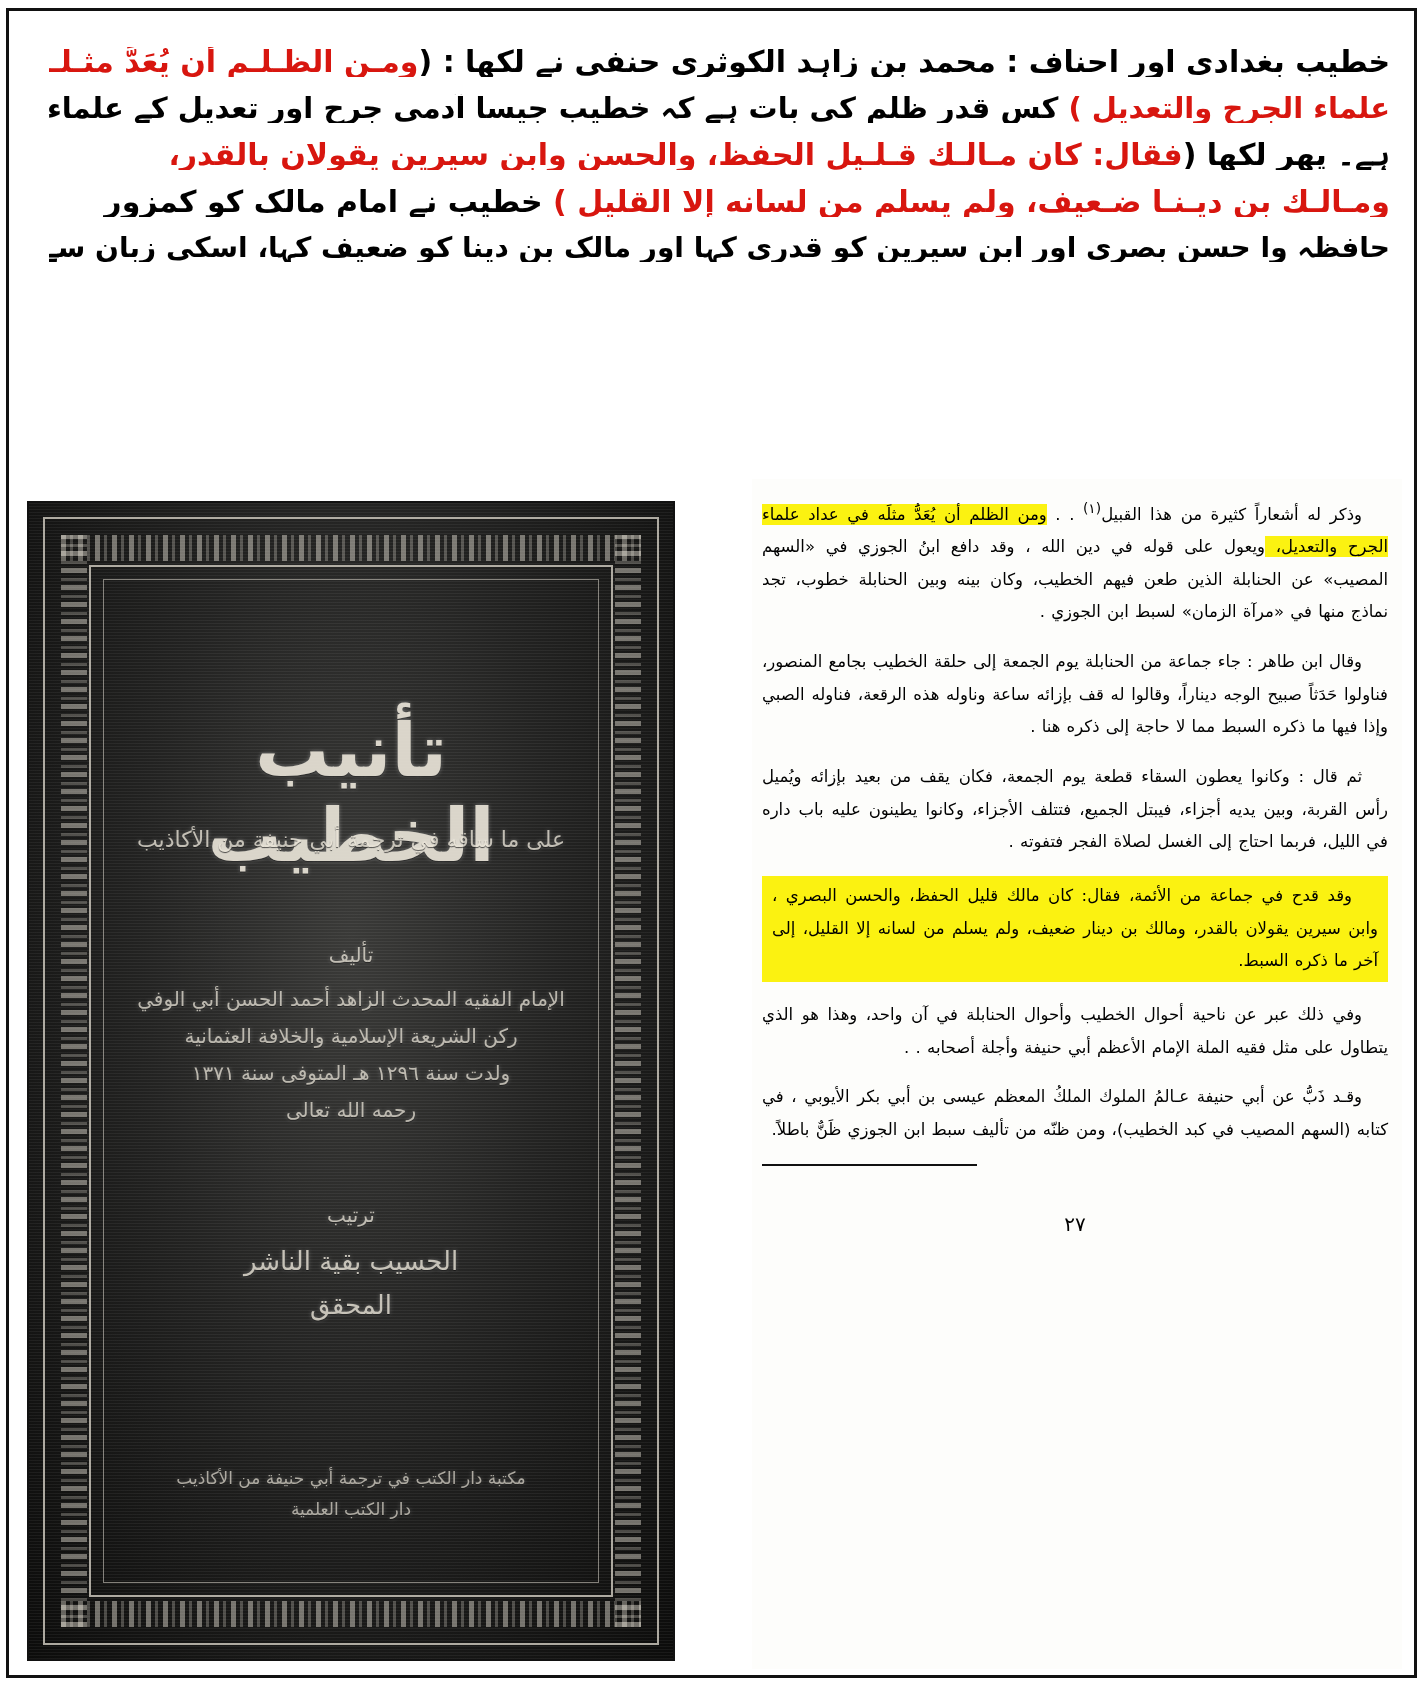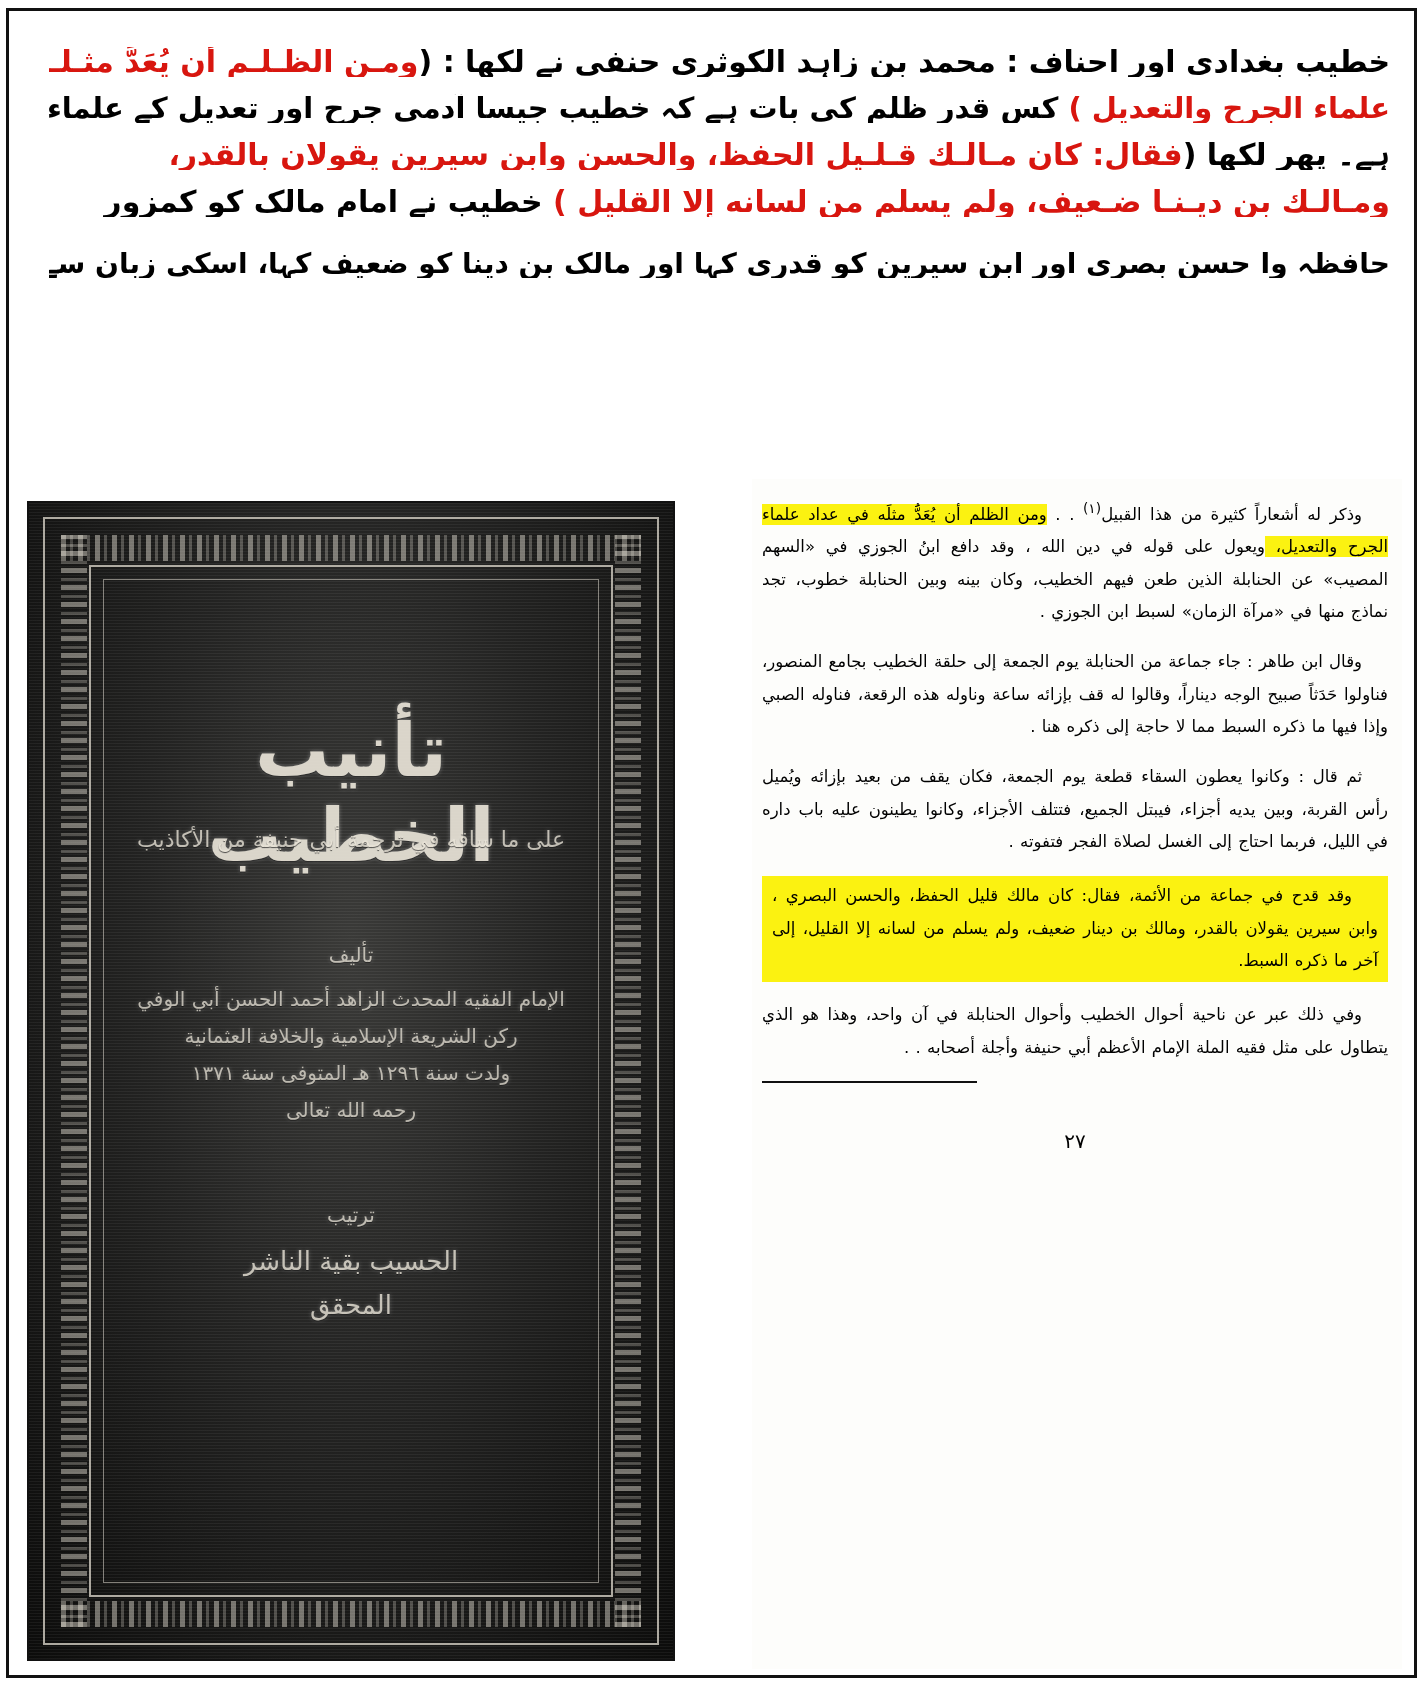--- a/index.html
+++ b/index.html
@@ -49,21 +49,21 @@
     white-space: nowrap;
     font-family: "DejaVu Sans", sans-serif;
     color: #000;
     line-height: 1.0;
     margin-bottom: 5px;
     overflow: hidden;
   }
   .u-l1 { font-size: 30px; margin-bottom: 17px; }
   .u-l2 { font-size: 29px; margin-bottom: 17px; }
   .u-l3 { font-size: 30px; margin-bottom: 17px; }
-  .u-l4 { font-size: 30px; margin-bottom: 33px; }
+  .u-l4 { font-size: 30px; margin-bottom: 17px; }
   .u-l5 { font-size: 28px; margin-bottom: 6px; }
   .red { color: #d8160f; font-weight: bold; }
   .blk { color: #000; font-weight: 600; }
 
   
   .lower {
     position: absolute;
     left: 18px;
     top: 468px;
     width: 1385px;
@@ -290,20 +290,21 @@
         <p class="bp-para"><span>وذكر له أشعاراً كثيرة من هذا القبيل</span><sup>(١)</sup><span> . . </span><span class="hl">ومن الظلم أن يُعَدُّ مثلَه في عداد علماء الجرح والتعديل، </span><span>ويعول على قوله في دين الله ، وقد دافع ابنُ الجوزي في «السهم المصيب» عن الحنابلة الذين طعن فيهم الخطيب، وكان بينه وبين الحنابلة خطوب، تجد نماذج منها في «مرآة الزمان» لسبط ابن الجوزي .</span></p>
 
         <p class="bp-para"><span>وقال ابن طاهر : جاء جماعة من الحنابلة يوم الجمعة إلى حلقة الخطيب بجامع المنصور، فناولوا حَدَثاً صبيح الوجه ديناراً، وقالوا له قف بإزائه ساعة وناوله هذه الرقعة، فناوله الصبي وإذا فيها ما ذكره السبط مما لا حاجة إلى ذكره هنا .</span></p>
 
         <p class="bp-para"><span>ثم قال : وكانوا يعطون السقاء قطعة يوم الجمعة، فكان يقف من بعيد بإزائه ويُميل رأس القربة، وبين يديه أجزاء، فيبتل الجميع، فتتلف الأجزاء، وكانوا يطينون عليه باب داره في الليل، فربما احتاج إلى الغسل لصلاة الفجر فتفوته .</span></p>
 
         <p class="bp-para full-hl"><span>وقد قدح في جماعة من الأئمة، فقال: كان مالك قليل الحفظ، والحسن البصري ، وابن سيرين يقولان بالقدر، ومالك بن دينار ضعيف، ولم يسلم من لسانه إلا القليل، إلى آخر ما ذكره السبط.</span></p>
 
         <p class="bp-para"><span>وفي ذلك عبر عن ناحية أحوال الخطيب وأحوال الحنابلة في آن واحد، وهذا هو الذي يتطاول على مثل فقيه الملة الإمام الأعظم أبي حنيفة وأجلة أصحابه . .</span></p>
 
+        <p class="bp-para"><span>وقـد ذَبُّ عن أبي حنيفة عـالمُ الملوك الملكُ المعظم عيسى بن أبي بكر الأيوبي ، في كتابه (السهم المصيب في كبد الخطيب)، ومن ظنّه من تأليف سبط ابن الجوزي ظَنٌّ باطلاً.</span></p>
 
         <div class="footnote-rule"></div>
 
 
         <div class="page-number">٢٧</div>
 
       </div>
 
       <div class="cover-photo">
         <div class="cv-border cv-b1"></div>
@@ -317,17 +318,19 @@
         <div class="cv-text cv-title">تأنيب الخطيب</div>
         <div class="cv-text cv-subtitle">على ما ساقه في ترجمة أبي حنيفة من الأكاذيب</div>
         <div class="cv-text cv-byline-label">تأليف</div>
         <div class="cv-text cv-author" style="white-space:pre-line">الإمام الفقيه المحدث الزاهد أحمد الحسن أبي الوفي
 ركن الشريعة الإسلامية والخلافة العثمانية
 ولدت سنة ١٢٩٦ هـ المتوفى سنة ١٣٧١
 رحمه الله تعالى</div>
         <div class="cv-text cv-ed-label">ترتيب</div>
         <div class="cv-text cv-editor" style="white-space:pre-line">الحسيب بقية الناشر
 المحقق</div>
+        <div class="cv-text cv-publisher" style="white-space:pre-line">مكتبة دار الكتب في ترجمة أبي حنيفة من الأكاذيب
+دار الكتب العلمية</div>
       </div>
 
     </div>
   </div>
 </div>
 
 </body></html>

